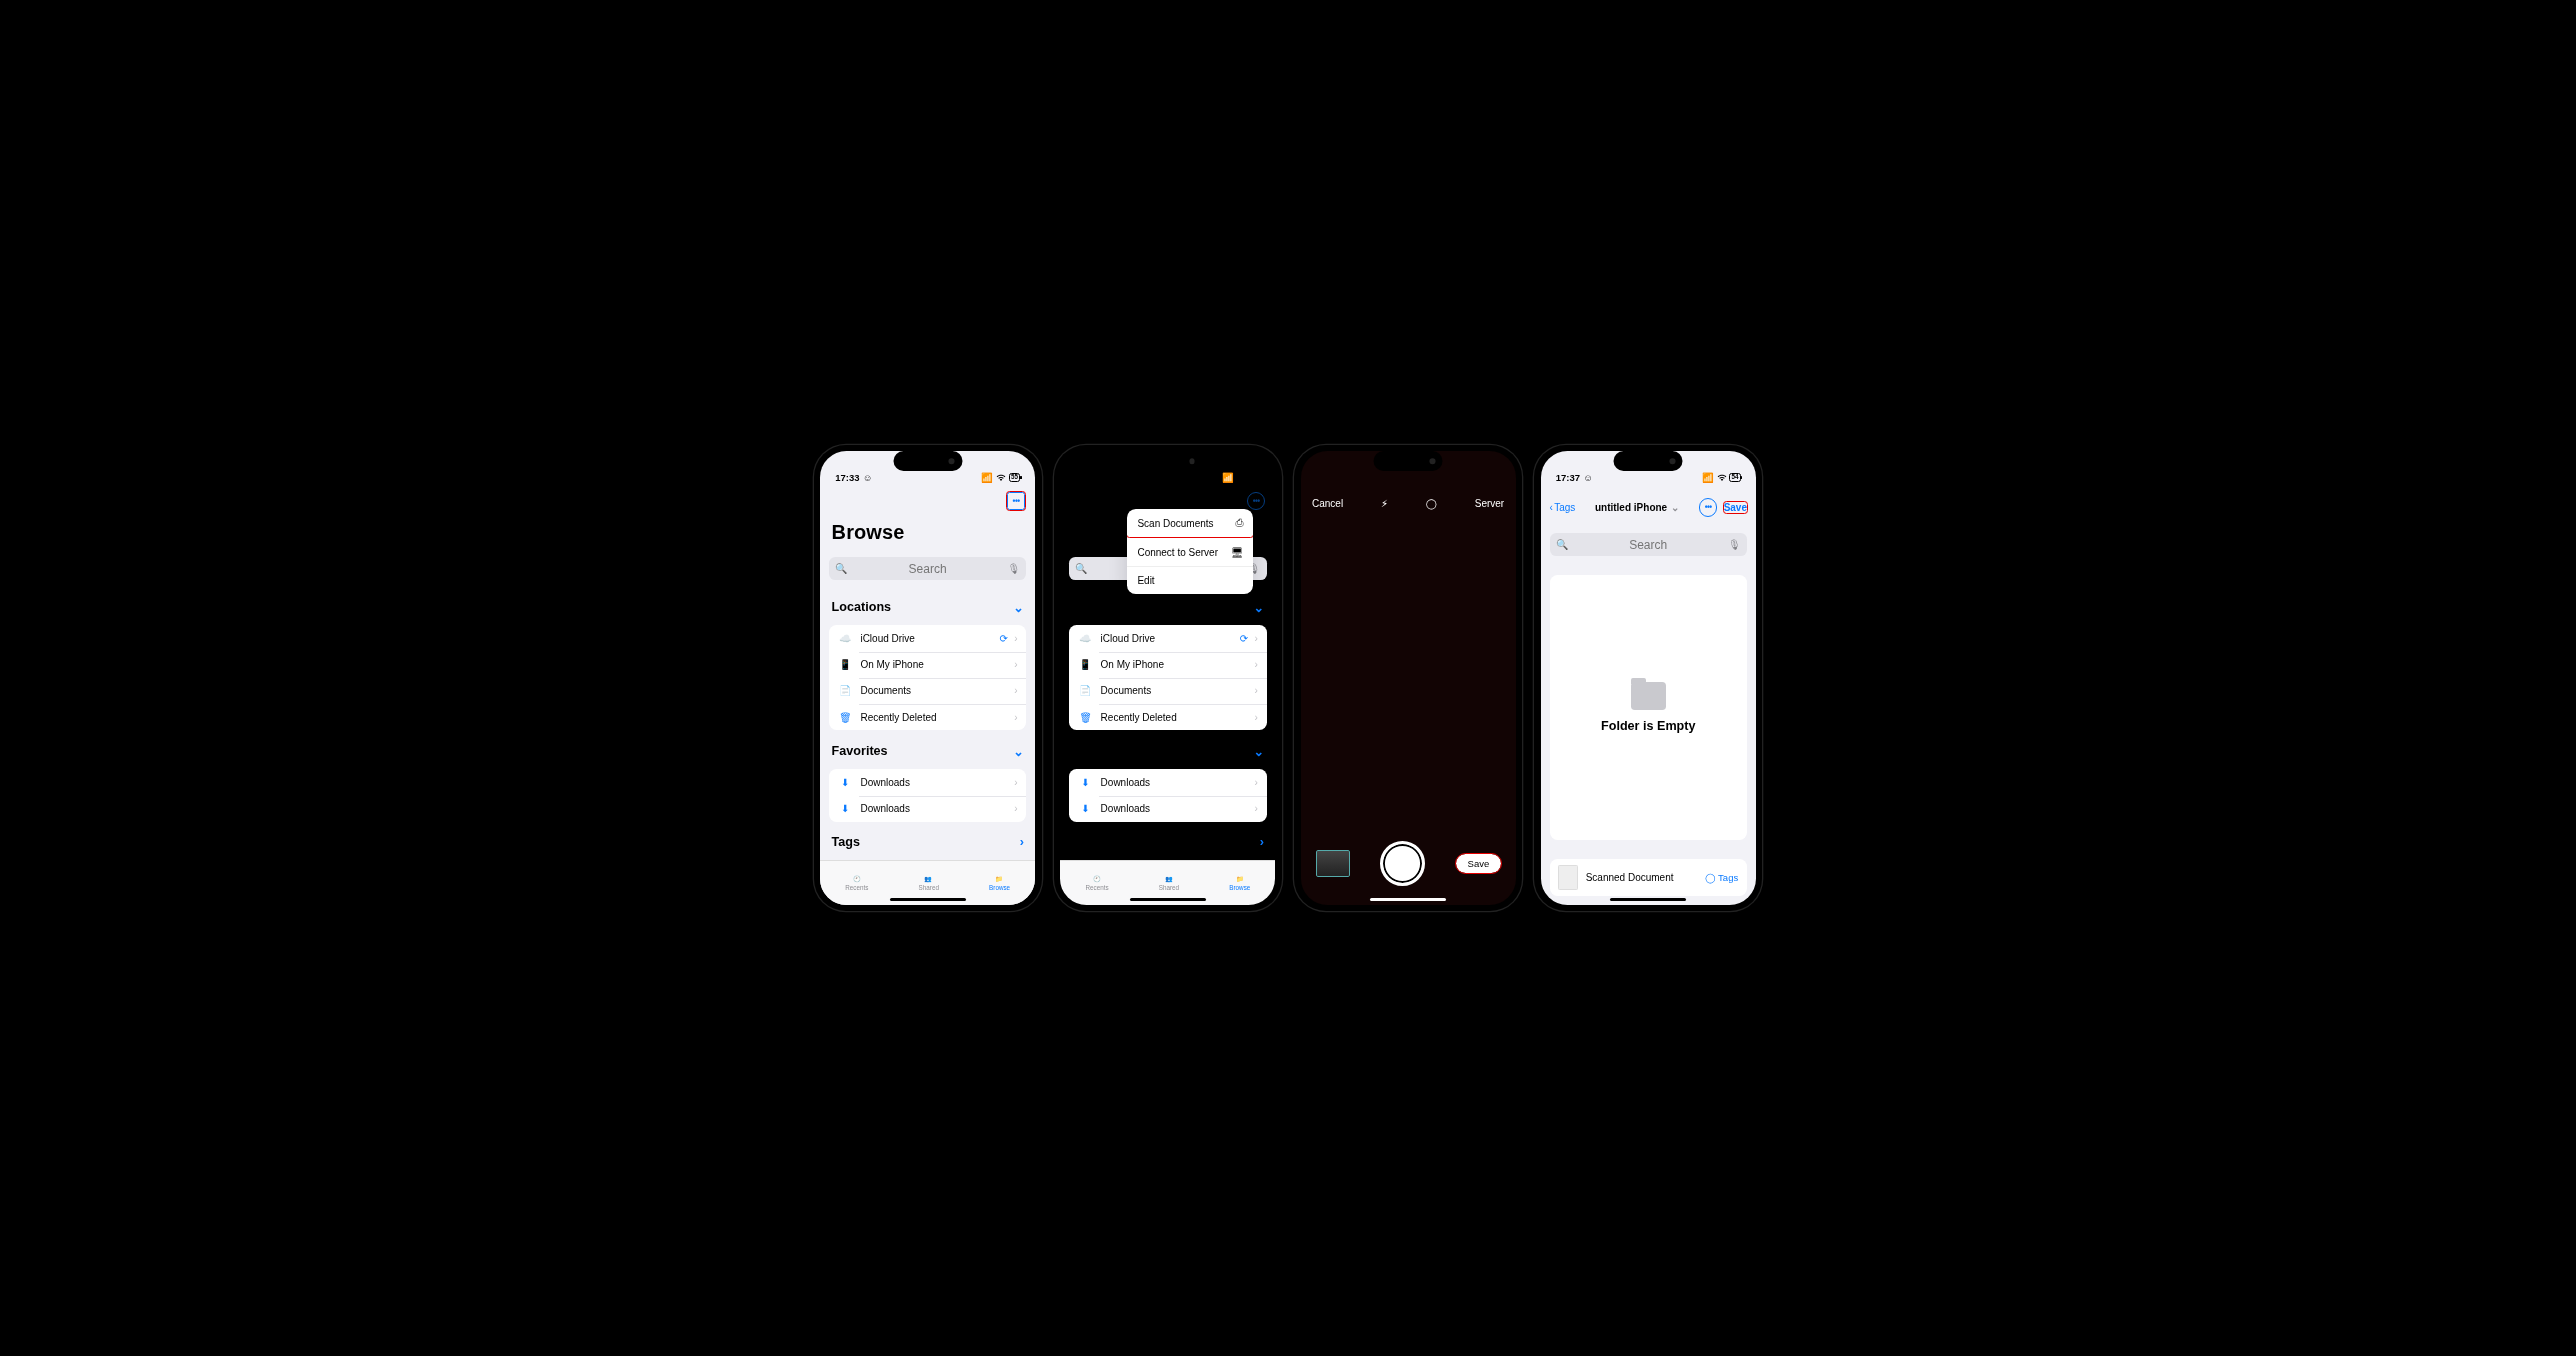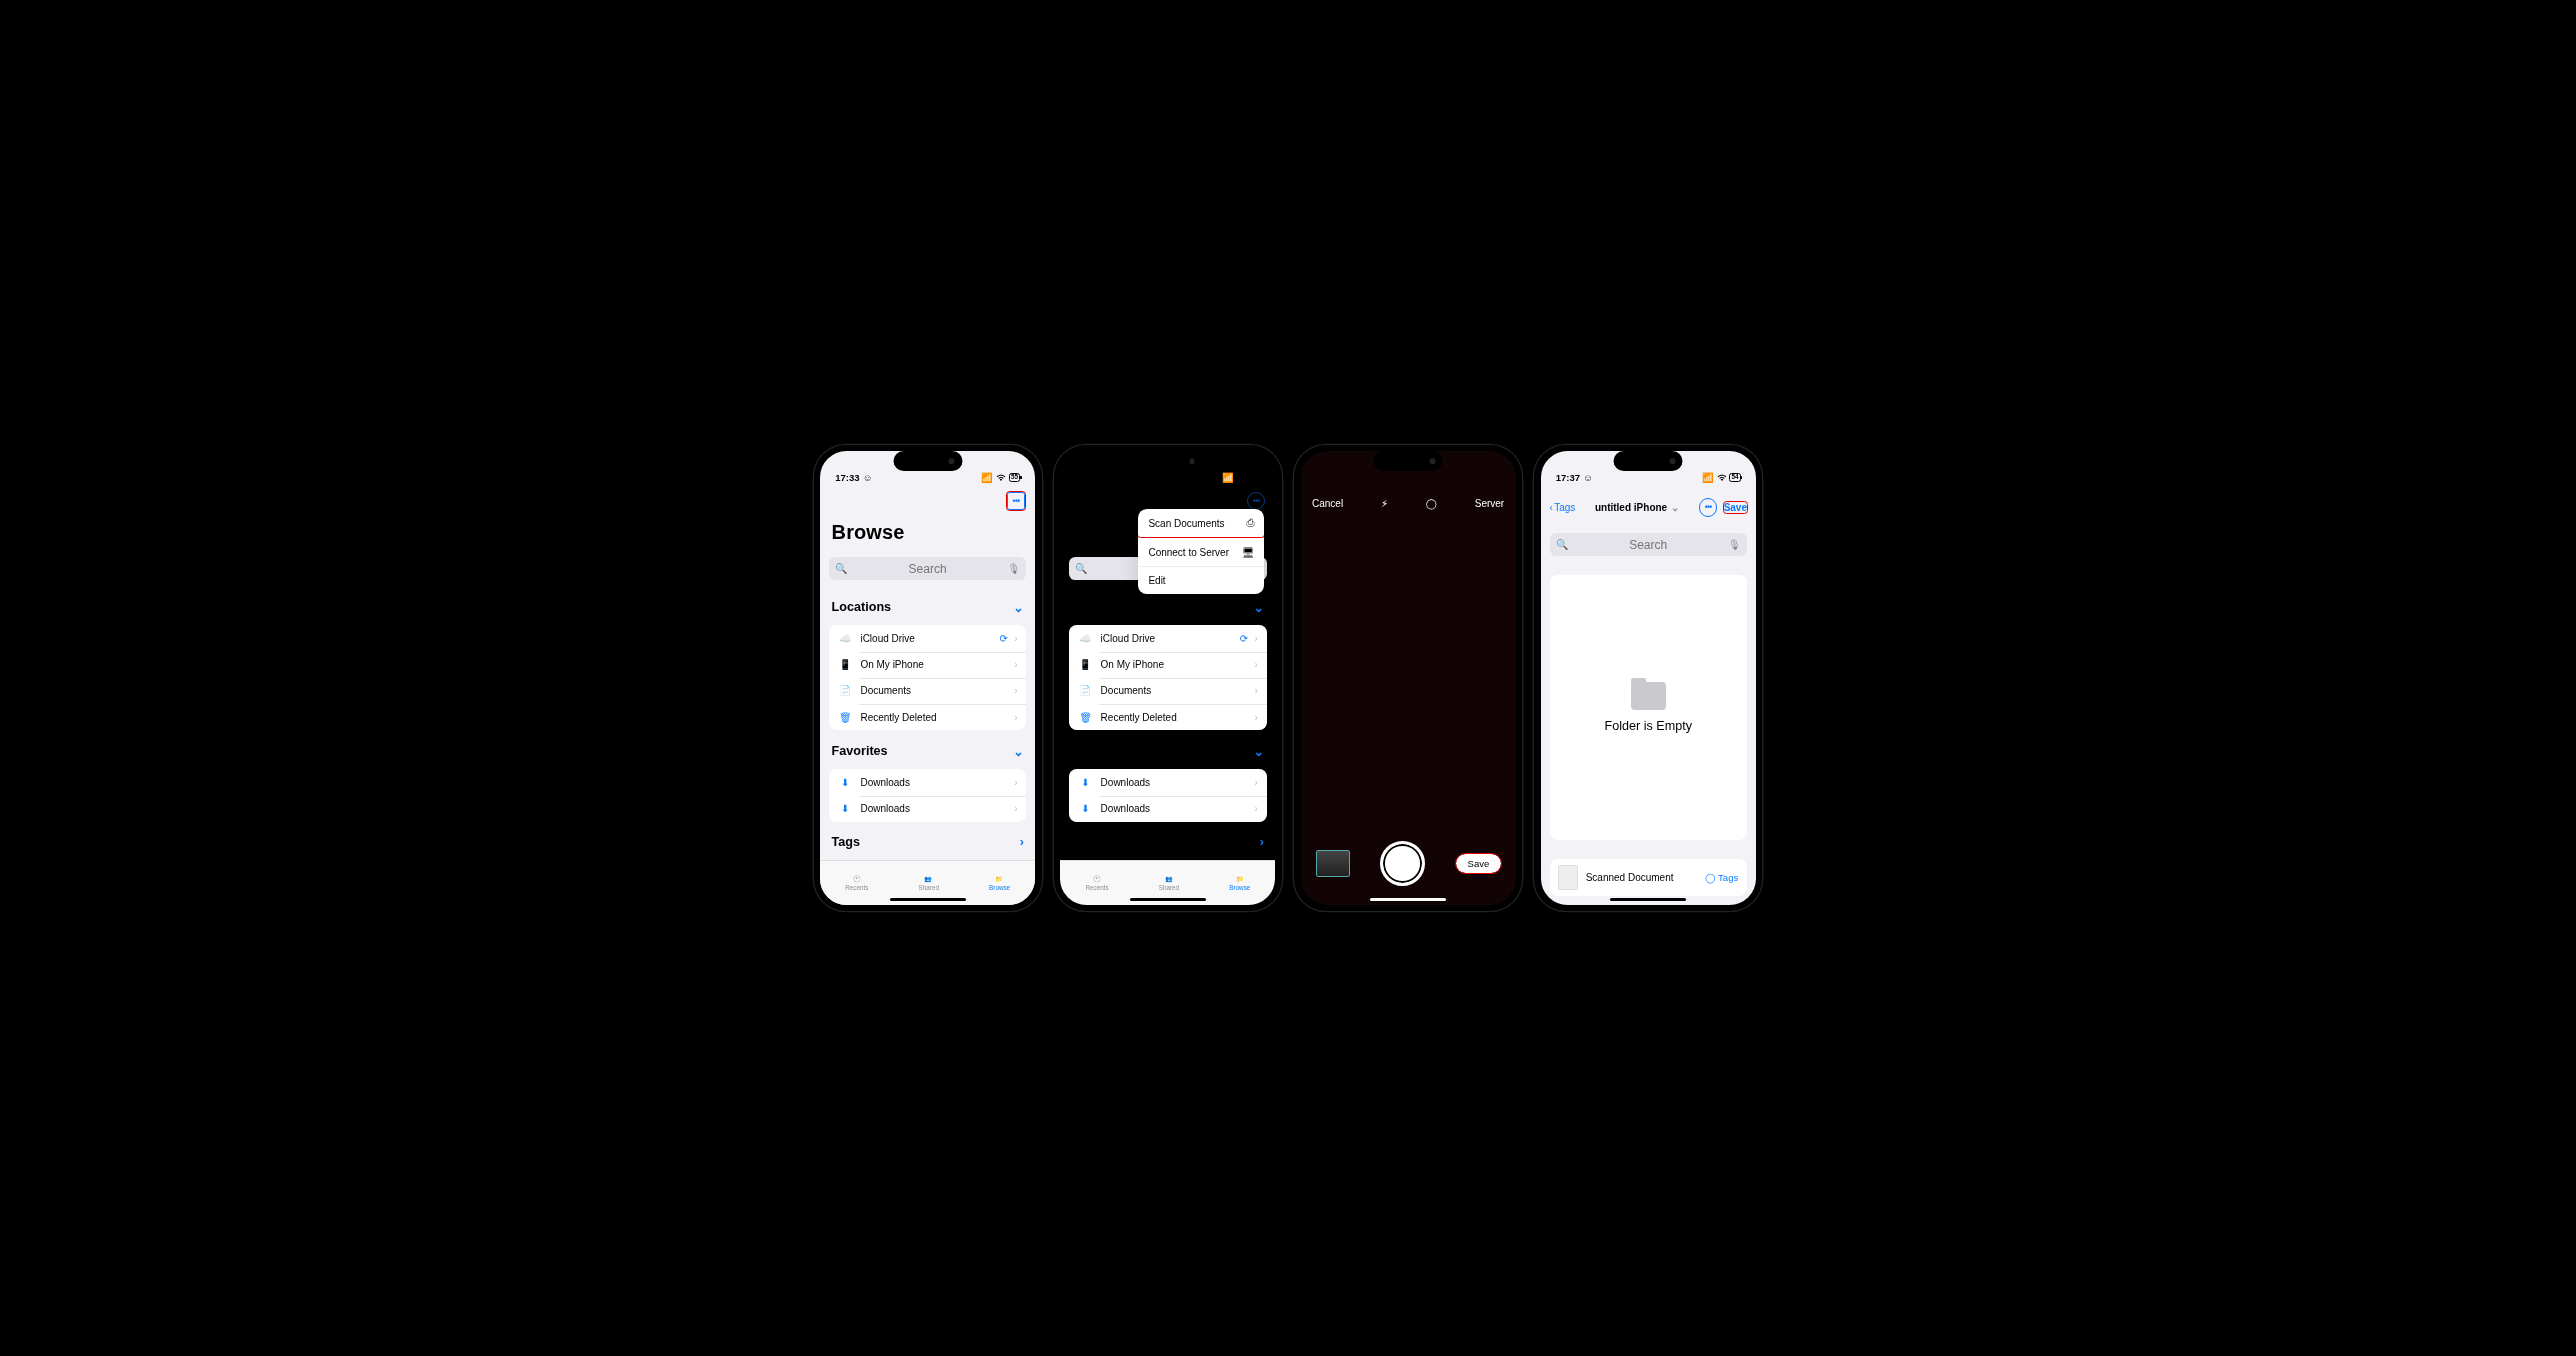--- a/index.html
+++ b/index.html
@@ -114,21 +114,21 @@
     margin-top:auto;height:44px;border-top:0.6px solid #ddd;
     display:flex;justify-content:space-around;align-items:center;
     background:#f8f8f9;font-size:6.3px;color:#8e8e93;
   }
   .tab{display:flex;flex-direction:column;align-items:center;gap:1.3px;}
   .tab.active{color:#0a7aff;}
   .home-ind{position:absolute;bottom:3.8px;left:50%;transform:translateX(-50%);width:76px;height:3.2px;background:#000;border-radius:1.9px;}
   .home-ind.light{background:#fff;}
   
   .popover{
-    position:absolute;top:58px;right:11px;width:126px;background:#fff;
+    position:absolute;top:58px;right:22px;width:126px;background:#fff;
     border-radius:8.8px;box-shadow:0 5px 19px rgba(0,0,0,0.15);
     overflow:hidden;z-index:10;
   }
   .popover .prow{
     display:flex;justify-content:space-between;align-items:center;
     padding:8.2px 10px;font-size:10px;
   }
   .popover .prow + .prow{border-top:0.6px solid #eee;}
   .scrim{background:rgba(0,0,0,0.03);}
   
@@ -427,21 +427,21 @@
         <div class="save-btn highlight-red"><span>Save</span></div>
       </div>
     </div>
     <div class="searchbar">
       <span>🔍</span>
       <input placeholder="Search" style="">
       <span>🎙</span>
     </div>
     <div class="empty">
       <div class="fld"></div>
-      <div style="font-weight:400;font-size:12.6px">Folder is Empty</div>
+      <div style="font-weight:700;font-size:12.6px">Folder is Empty</div>
     </div>
     <div class="scanrow">
       <div class="docth"></div>
       <span>Scanned Document</span>
       <span class="tags-pill">
             <span>◯</span>
             <span>Tags</span>
           </span>
     </div>
     <div class="home-ind"></div>

